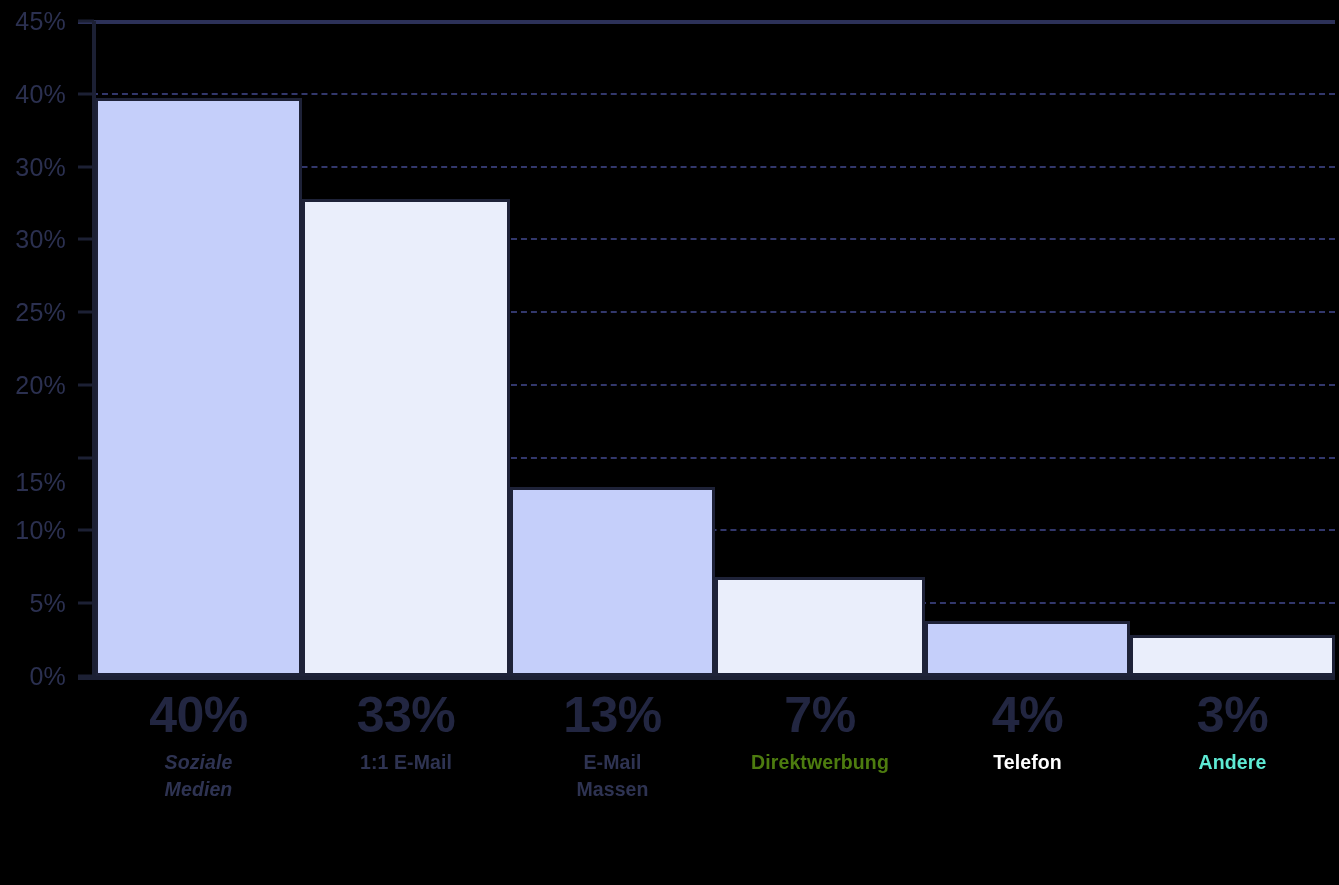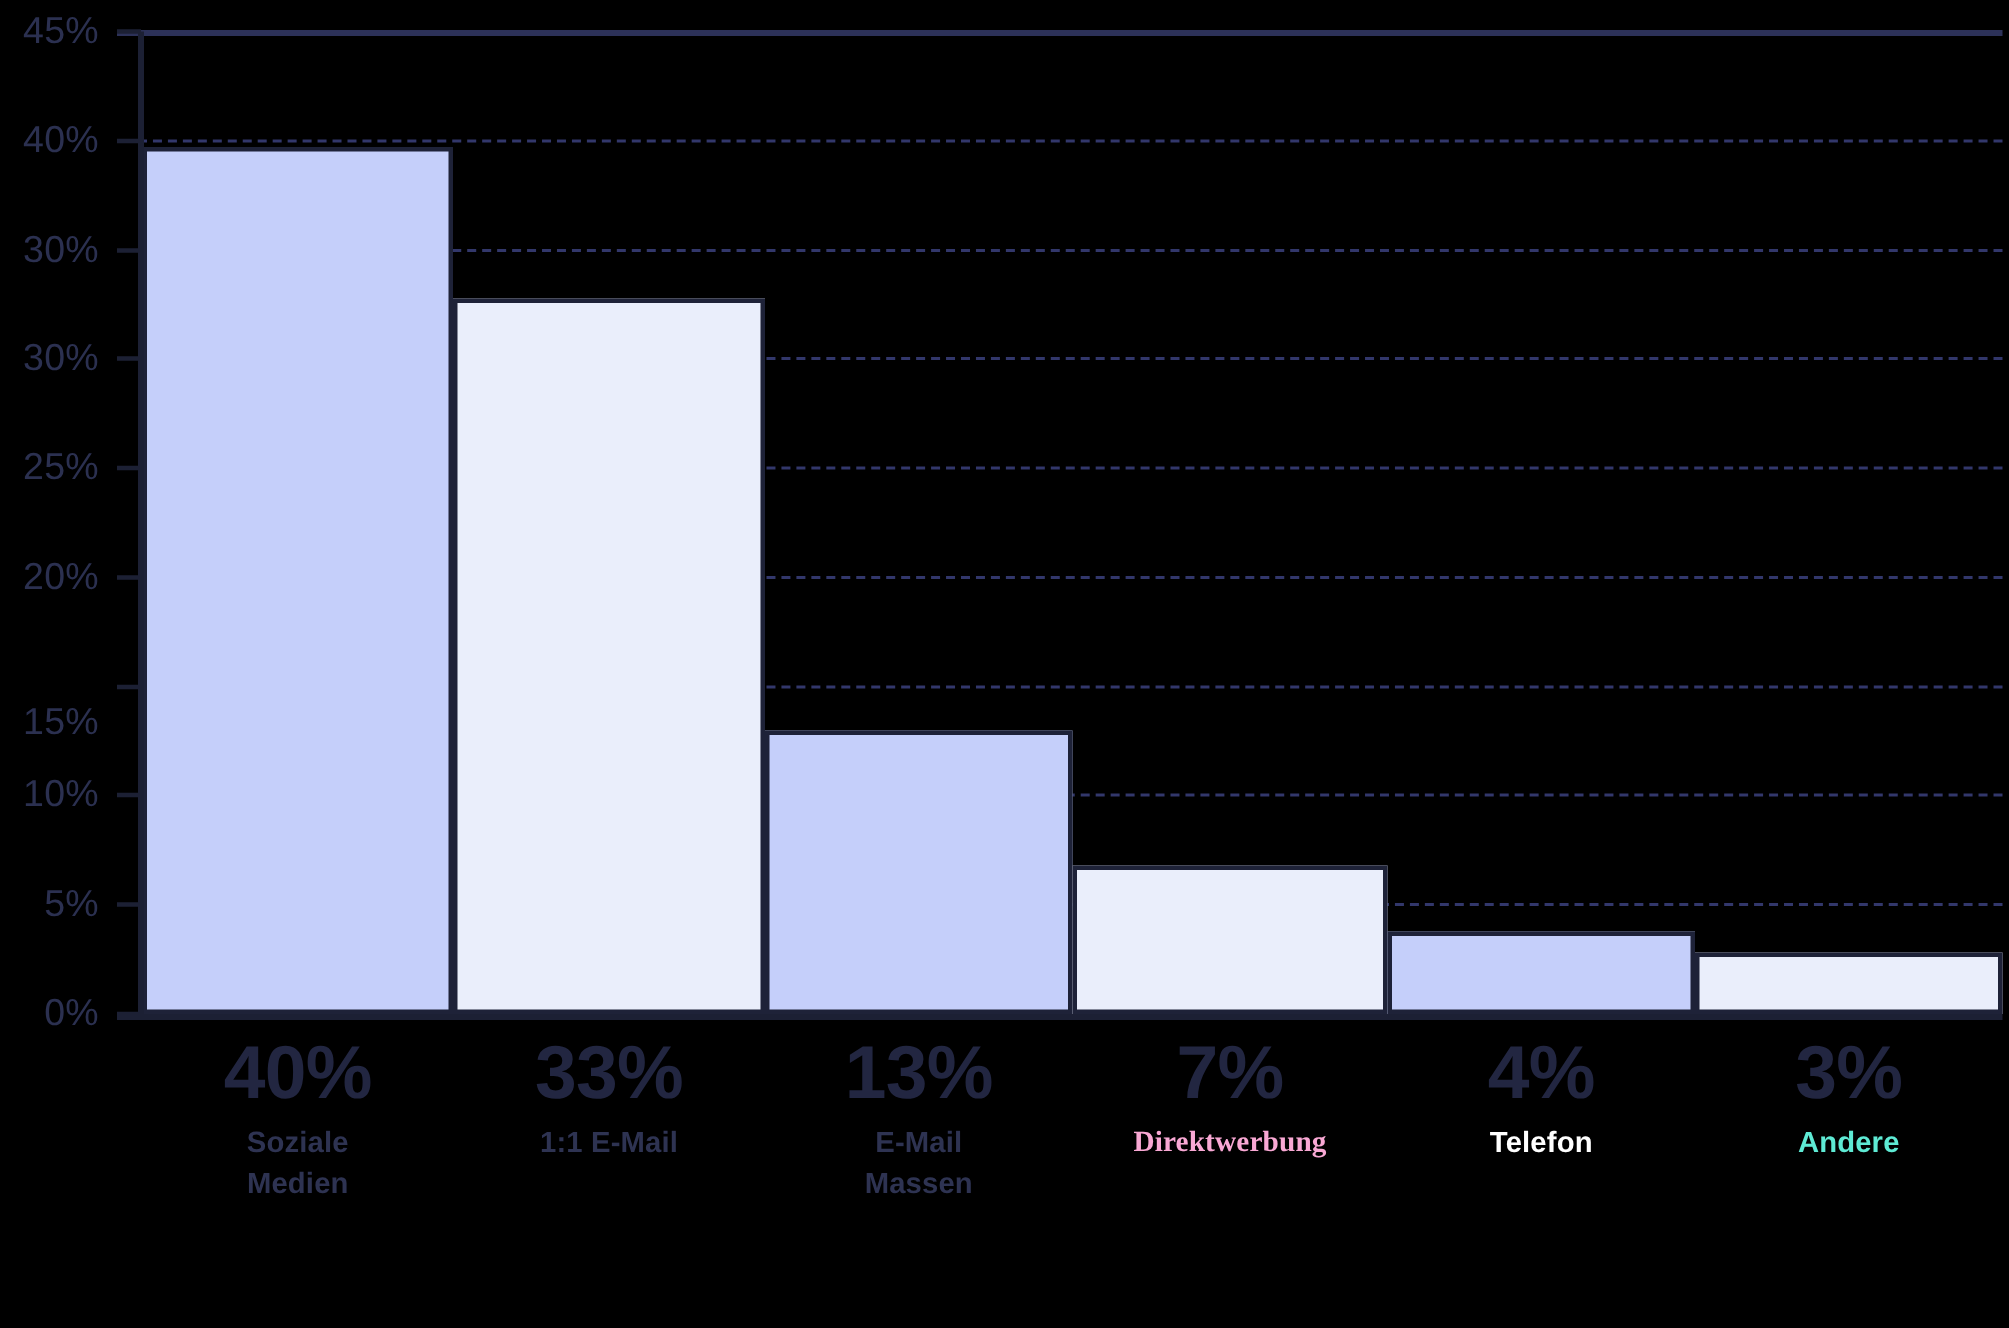--- a/index.html
+++ b/index.html
@@ -161,41 +161,41 @@
         <div class="y-tick" style="top: 93.7778px;"></div>
         <div class="y-tick-label" style="top: 93.7778px;">40%</div>
         <div class="y-tick" style="top: 21px;"></div>
         <div class="y-tick-label" style="top: 21px;">45%</div>
       </div>
   </div>
 
   <div id="labels">
       <div class="label-group" style="left: 95px; width: 207px;">
         <div class="label-value" style="color: rgb(34, 38, 65);">40%</div>
-        <div class="label-category" style="color: rgb(46, 51, 82);">
+        <div class="label-category" style="color: rgb(46, 51, 82); font-style: italic;">
           <div>Soziale</div>
           <div>Medien</div>
         </div>
       </div>
       <div class="label-group" style="left: 302px; width: 208px;">
         <div class="label-value" style="color: rgb(34, 38, 65);">33%</div>
         <div class="label-category" style="color: rgb(46, 51, 82);">
           <div>1:1 E-Mail</div>
         </div>
       </div>
       <div class="label-group" style="left: 510px; width: 205px;">
         <div class="label-value" style="color: rgb(34, 38, 65);">13%</div>
         <div class="label-category" style="color: rgb(46, 51, 82);">
           <div>E-Mail</div>
           <div>Massen</div>
         </div>
       </div>
       <div class="label-group" style="left: 715px; width: 210px;">
         <div class="label-value" style="color: rgb(34, 38, 65);">7%</div>
-        <div class="label-category" style="color: #f9a8d4; font-family: Liberation Serif, serif;">
+        <div class="label-category" style="color: #4d7c0f;">
           <div>Direktwerbung</div>
         </div>
       </div>
       <div class="label-group" style="left: 925px; width: 205px;">
         <div class="label-value" style="color: rgb(34, 38, 65);">4%</div>
         <div class="label-category" style="color: #ffffff;">
           <div>Telefon</div>
         </div>
       </div>
       <div class="label-group" style="left: 1130px; width: 205px;">

